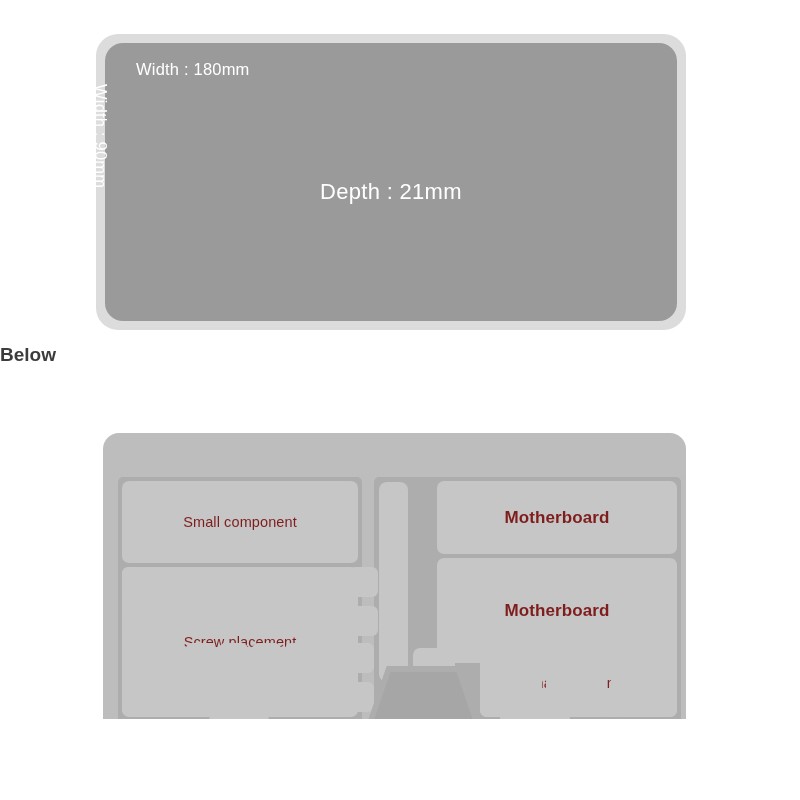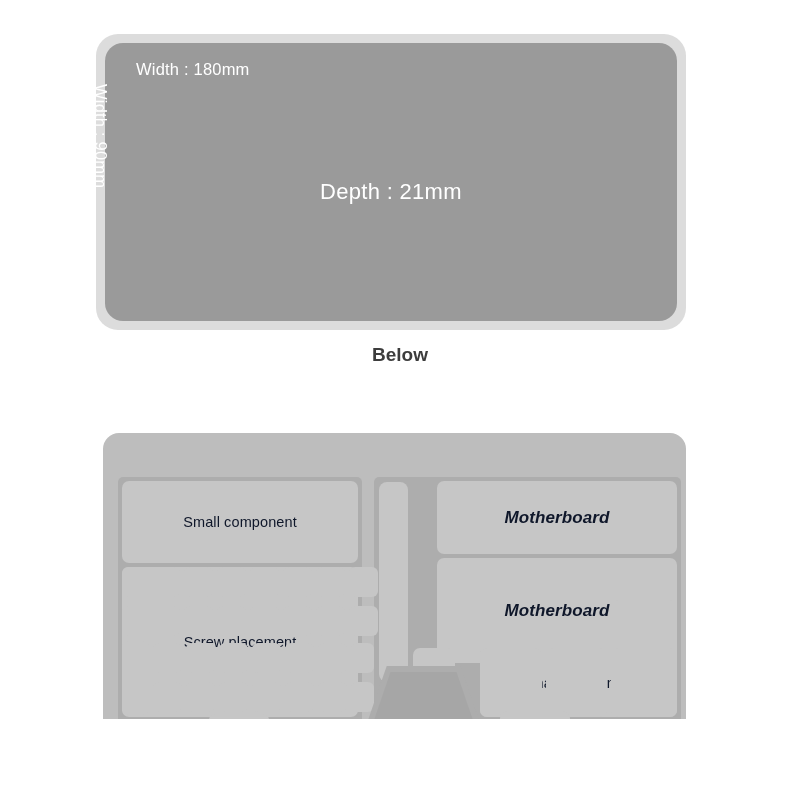--- a/index.html
+++ b/index.html
@@ -81,21 +81,20 @@
     width: 572px;
     text-align: center;
     font-size: 22px;
     color: #ffffff;
     letter-spacing: 0.3px;
   }
   .caption {
     position: absolute;
     width: 800px;
     left: 0;
-    text-align: center;
     font-size: 19px;
     font-weight: bold;
     color: #3c3c3c;
   }
   #below-caption { top: 344px; }
 
   
   #above-section {
     position: absolute;
     left: 0; top: 400px;
@@ -128,29 +127,28 @@
     box-sizing: border-box;
   }
   .tile {
     position: absolute;
     background: #c6c6c6;
     border-radius: 7px;
     box-sizing: border-box;
   }
   .tile-label {
     position: absolute;
-    color: #0f172a;
+    color: #7f1d1d;
     font-size: 14.5px;
     white-space: nowrap;
     letter-spacing: 0.1px;
   }
   .tile-label.bold {
     font-weight: bold;
     font-size: 17px;
-    font-style: italic;
   }
   .key {
     position: absolute;
     background: #c6c6c6;
     border-radius: 6px;
     box-sizing: border-box;
   }
 </style>
 </head>
 <body>

